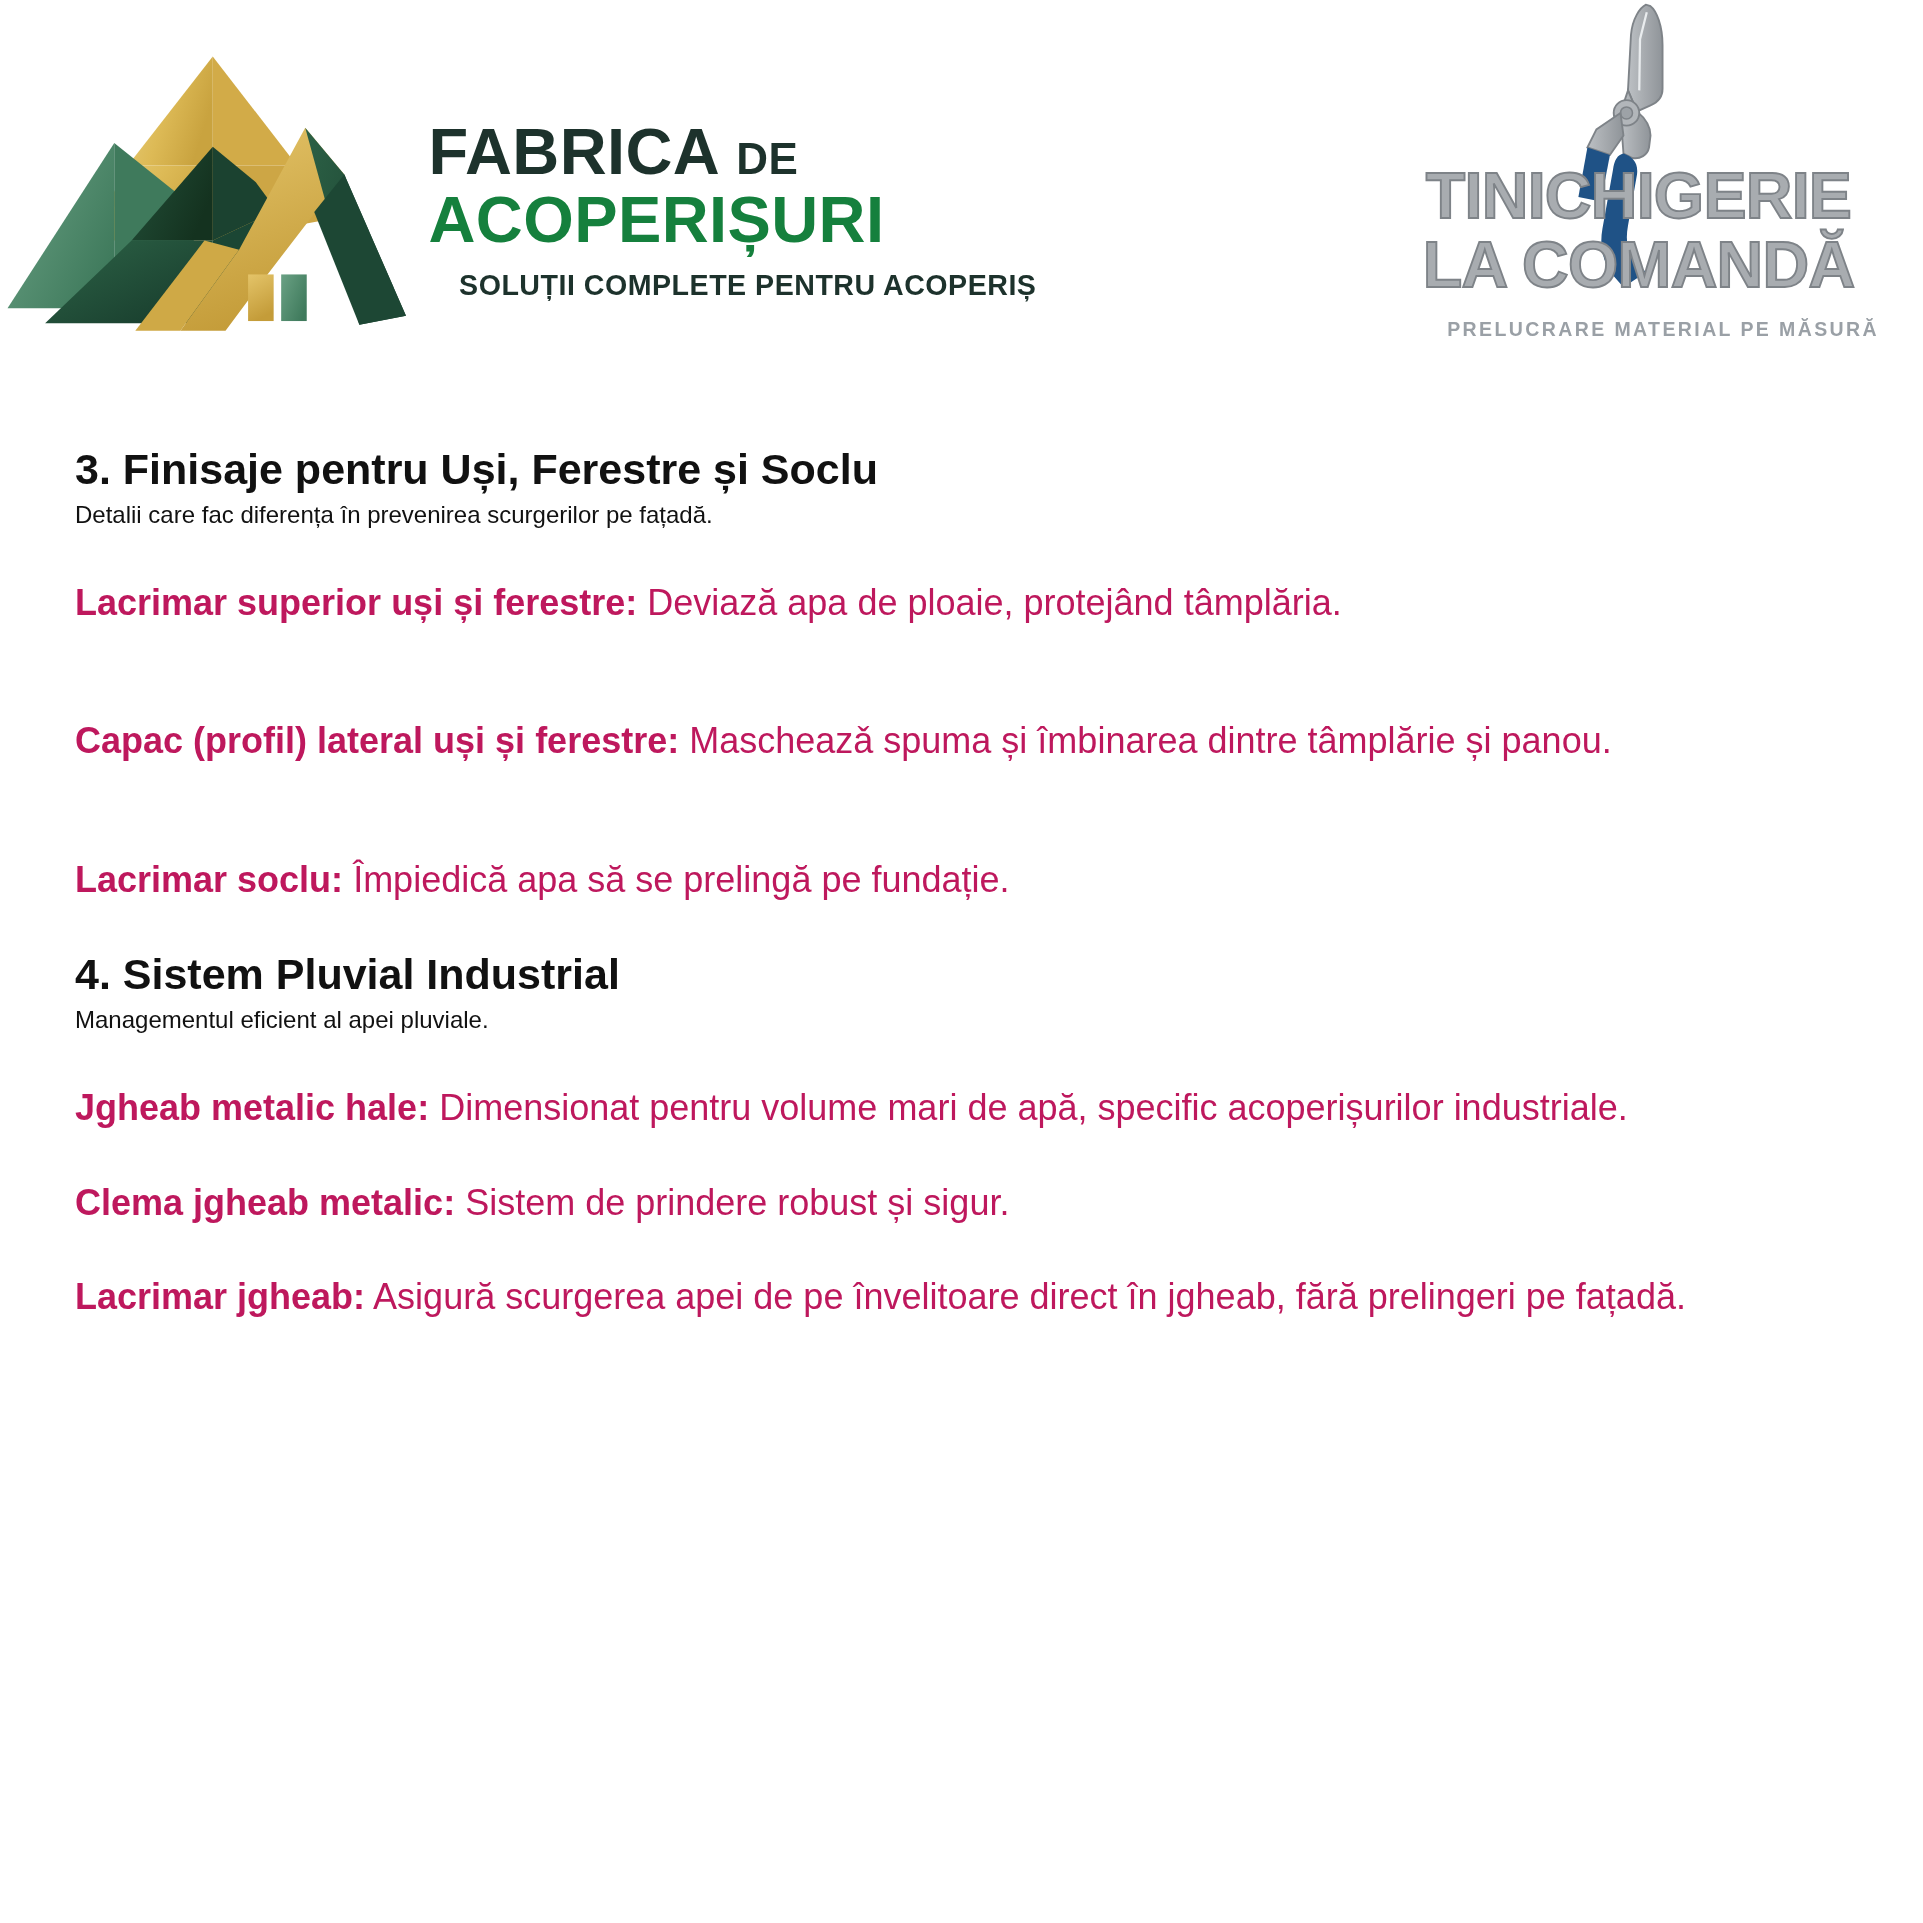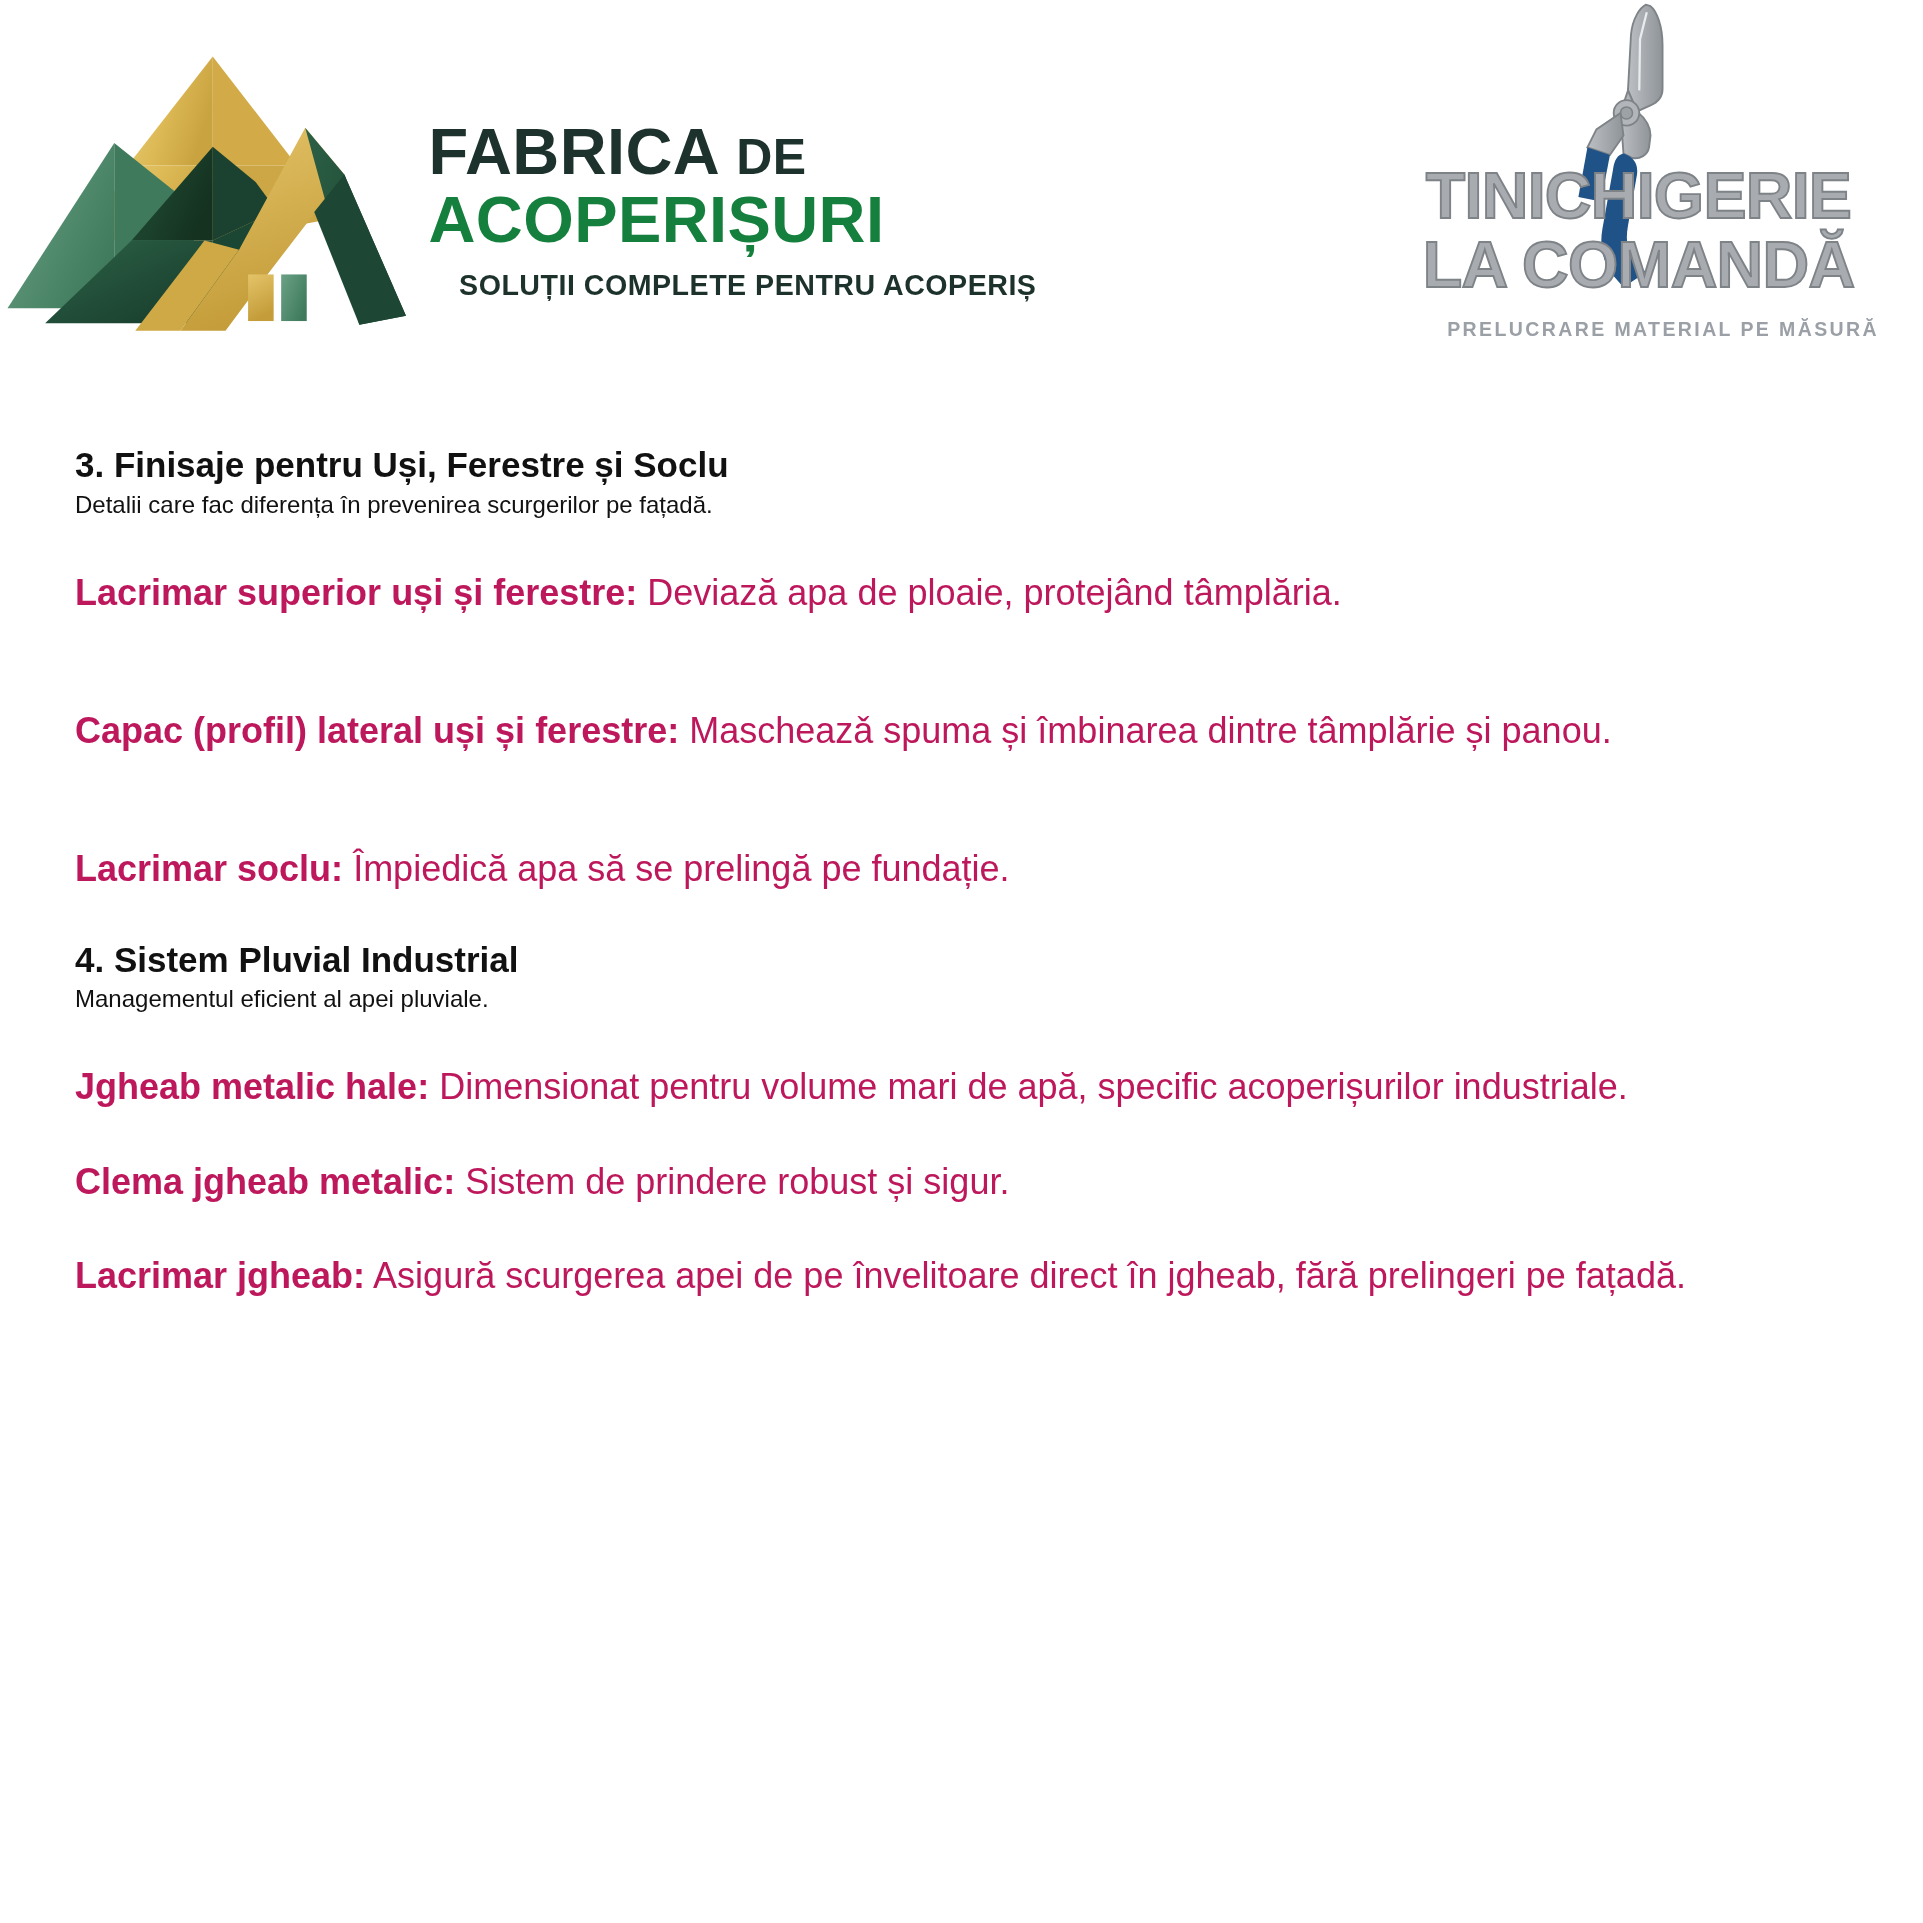--- a/index.html
+++ b/index.html
@@ -50,21 +50,21 @@
   }
   .fabrica-line1 {
     font-size: 65px;
     font-weight: 700;
     letter-spacing: 0.4px;
     color: #1d322c;
     line-height: 1.0;
     white-space: nowrap;
   }
   .fabrica-line1 .small {
-    font-size: 50px;
+    font-size: 44px;
     font-weight: 600;
   }
   .fabrica-line2 {
     font-size: 65px;
     font-weight: 700;
     letter-spacing: 0.4px;
     color: #15803d;
     line-height: 1.12;
     white-space: nowrap;
   }
@@ -99,21 +99,21 @@
 
   
   .content {
     position: absolute;
     left: 75px;
     top: 442px;
     width: 1819px;
   }
 
   .section-title {
-    font-size: 35px;
+    font-size: 43px;
     font-weight: 700;
     color: #111111;
     line-height: 1.30;
     margin: 0;
   }
   .section-sub {
     font-size: 24px;
     font-weight: 400;
     color: #111111;
     line-height: 1.38;

